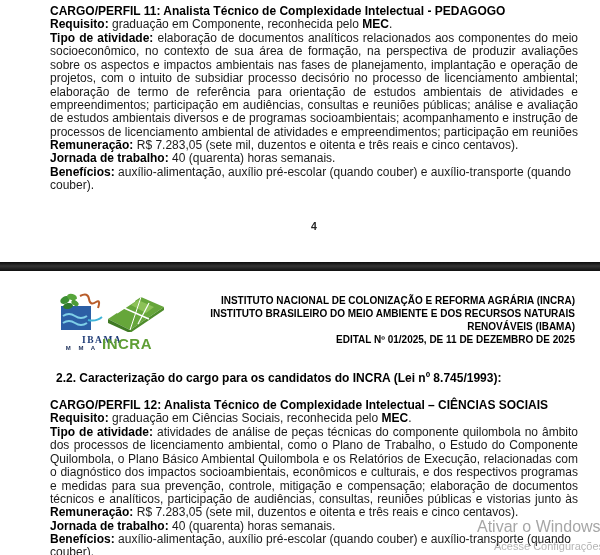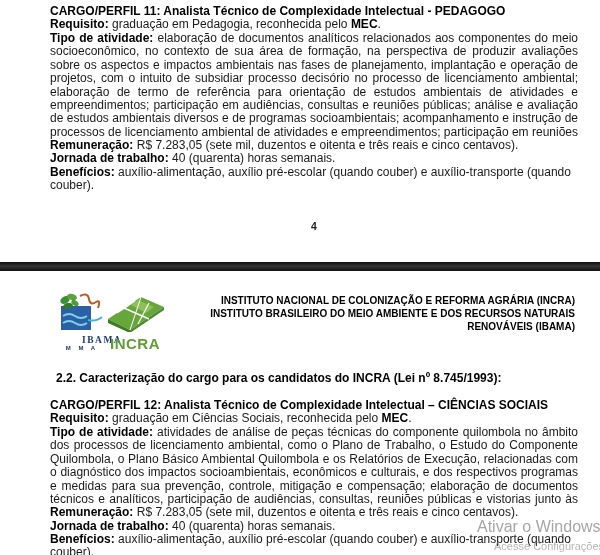--- a/index.html
+++ b/index.html
@@ -29,35 +29,35 @@
 
   #org-header-lines {
     top:295px; left:170px; width:405px;
     text-align:right; font-weight:bold; font-size:10px; line-height:12.9px; color:#000;
   }
 
   #ibama-logo { left:58px; top:292px; width:48px; height:58px; text-align:center; }
   #ibama-logo .ibama-name { font-size:9.5px; font-weight:bold; color:#1d3a75; letter-spacing:1.5px; line-height:9px; font-family:"Liberation Serif", serif;margin-left:24px; }
   #ibama-logo .ibama-sub  { font-size:6px; font-weight:bold; color:#23355e; letter-spacing:3px; line-height:7px; }
 
-  #incra-logo { left:102px; top:294px; width:66px; height:56px; text-align:center; }
+  #incra-logo { left:102px; top:294px; width:66px; height:56px; }
   #incra-logo .incra-name { font-size:15px; font-weight:bold; color:#5f9e35; letter-spacing:0.5px; line-height:15px; }
 
   #section-2-2 { top:372px; font-weight:bold; color:#000;margin-left:6px; }
 
   .wm { white-space:nowrap; }
   #watermark-line1 { left:477px; top:518px; font-size:16px; color:rgba(110,110,110,0.62); }
   #watermark-line2 { left:494px; top:540px; font-size:11px; color:rgba(120,120,120,0.55); }
 </style>
 </head>
 <body>
 
 <p class="abs col txt wrap-title" style="top:5px;"><b>CARGO/PERFIL 11: Analista Técnico de Complexidade Intelectual - PEDAGOGO</b></p>
 
-<p class="abs col txt" style="top:18px;"><b>Requisito:</b> <span>graduação em Pedagogia, reconhecida pelo</span> <b>MEC</b><span>.</span></p>
+<p class="abs col txt" style="top:18px;"><b>Requisito:</b> <span>graduação em Componente, reconhecida pelo</span> <b>MEC</b><span>.</span></p>
 
 <p class="abs col txt just clip8" style="top:32px;"><b>Tipo de atividade:</b> <span>elaboração de documentos analíticos relacionados aos componentes do meio socioeconômico, no contexto de sua área de formação, na perspectiva de produzir avaliações sobre os aspectos e impactos ambientais nas fases de planejamento, implantação e operação de projetos, com o intuito de subsidiar processo decisório no processo de licenciamento ambiental; elaboração de termo de referência para orientação de estudos ambientais de atividades e empreendimentos; participação em audiências, consultas e reuniões públicas; análise e avaliação de estudos ambientais diversos e de programas socioambientais; acompanhamento e instrução de processos de licenciamento ambiental de atividades e empreendimentos; participação em reuniões técnicas internas e externas; realização de vistorias técnicas.</span></p>
 
 <p class="abs col txt" style="top:139px;"><b>Remuneração:</b> <span>R$ 7.283,05 (sete mil, duzentos e oitenta e três reais e cinco centavos).</span></p>
 
 <p class="abs col txt" style="top:152px;"><b>Jornada de trabalho:</b> <span>40 (quarenta) horas semanais.</span></p>
 
 <p class="abs col txt" style="top:166px;"><b>Benefícios:</b> <span>auxílio-alimentação, auxílio pré-escolar (quando couber) e auxílio-transporte (quando couber).</span></p>
 
 <div id="page-number" class="abs col">4</div>
@@ -90,20 +90,21 @@
     <line x1="33" y1="7" x2="15" y2="19" stroke="#ffffff" stroke-width="1.4"></line>
     <line x1="47" y1="9" x2="36" y2="30" stroke="#ffffff" stroke-width="1.2"></line>
     <line x1="39" y1="3" x2="28" y2="36" stroke="#ffffff" stroke-width="1"></line>
   </svg>
   <div class="incra-name">INCRA</div>
 </div>
 
 <div id="org-header-lines" class="abs">
   <div>INSTITUTO NACIONAL DE COLONIZAÇÃO E REFORMA AGRÁRIA (INCRA)</div>
   <div>INSTITUTO BRASILEIRO DO MEIO AMBIENTE E DOS RECURSOS NATURAIS RENOVÁVEIS (IBAMA)</div>
+  <div>EDITAL Nº 01/2025, DE 11 DE DEZEMBRO DE 2025</div>
 </div>
 
 <p id="section-2-2" class="abs col txt">2.2. Caracterização do cargo para os candidatos do INCRA (Lei nº 8.745/1993):</p>
 
 <p class="abs col txt" style="top:399px;"><b>CARGO/PERFIL 12: Analista Técnico de Complexidade Intelectual – CIÊNCIAS SOCIAIS</b></p>
 
 <p class="abs col txt" style="top:412px;"><b>Requisito:</b> <span>graduação em Ciências Sociais, reconhecida pelo</span> <b>MEC</b><span>.</span></p>
 
 <p class="abs col txt just clip6" style="top:426px;"><b>Tipo de atividade:</b> <span>atividades de análise de peças técnicas do componente quilombola no âmbito dos processos de licenciamento ambiental, como o Plano de Trabalho, o Estudo do Componente Quilombola, o Plano Básico Ambiental Quilombola e os Relatórios de Execução, relacionadas com o diagnóstico dos impactos socioambientais, econômicos e culturais, e dos respectivos programas e medidas para sua prevenção, controle, mitigação e compensação; elaboração de documentos técnicos e analíticos, participação de audiências, consultas, reuniões públicas e vistorias junto às comunidades e territórios quilombolas afetados por obras e empreendimentos.</span></p>
 

